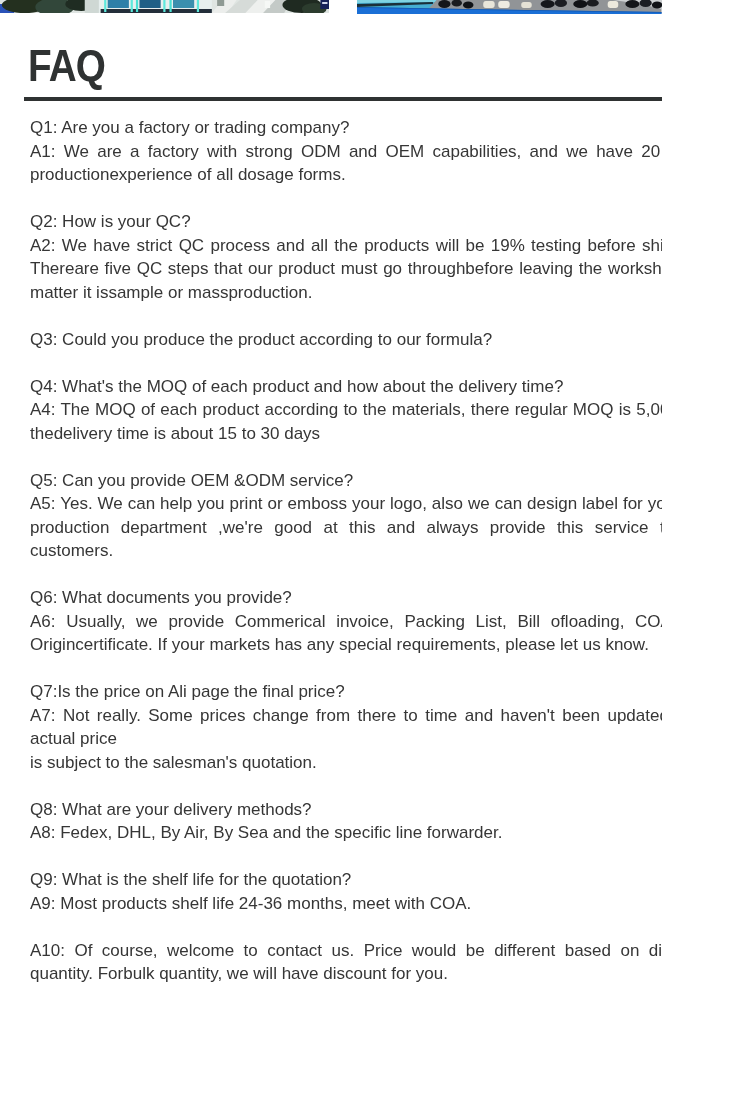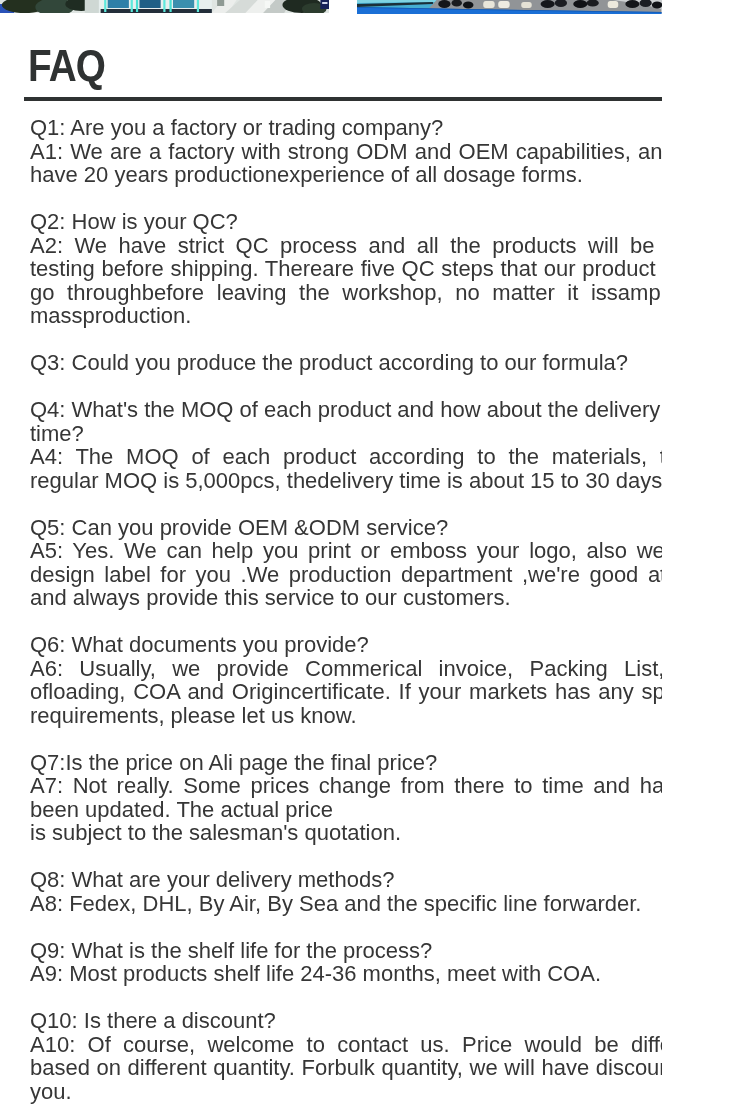--- a/index.html
+++ b/index.html
@@ -33,21 +33,21 @@
     width: 698px;
     height: 4px;
     background: #2f3232;
   }
 
   
   .faq {
     margin: 15px 16px 0 30px;
     width: 680px;
     color: #363636;
-    font-size: 22px;
+    font-size: 17px;
     line-height: 23.5px;
   }
   .qa { margin: 0 0 23.5px 0; }
   .qa p { margin: 0; }
   .qa p.a { text-align: justify; white-space: pre-line; }
 </style>
 </head>
 <body>
 
 <div class="page">
@@ -159,23 +159,22 @@
       <p class="a">A7: Not really. Some prices change from there to time and haven't been updated. The actual price
 is subject to the salesman's quotation.</p>
     </div>
 
     <div class="qa">
       <p class="q">Q8: What are your delivery methods?</p>
       <p class="a">A8: Fedex, DHL, By Air, By Sea and the specific line forwarder.</p>
     </div>
 
     <div class="qa">
-      <p class="q">Q9: What is the shelf life for the process?</p>
+      <p class="q">Q9: What is the shelf life for the quotation?</p>
       <p class="a">A9: Most products shelf life 24-36 months, meet with COA.</p>
     </div>
 
     <div class="qa">
-      <p class="q">Q10: Is there a discount?</p>
       <p class="a">A10: Of course, welcome to contact us. Price would be different based on different quantity. Forbulk quantity, we will have discount for you.</p>
     </div>
   </div>
 
 </div>
 
 </body></html>

